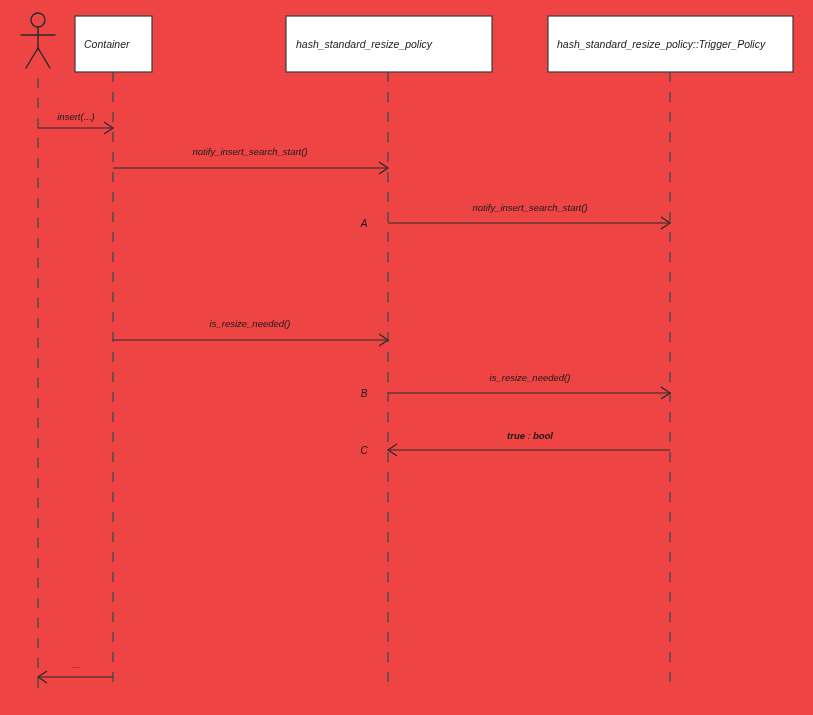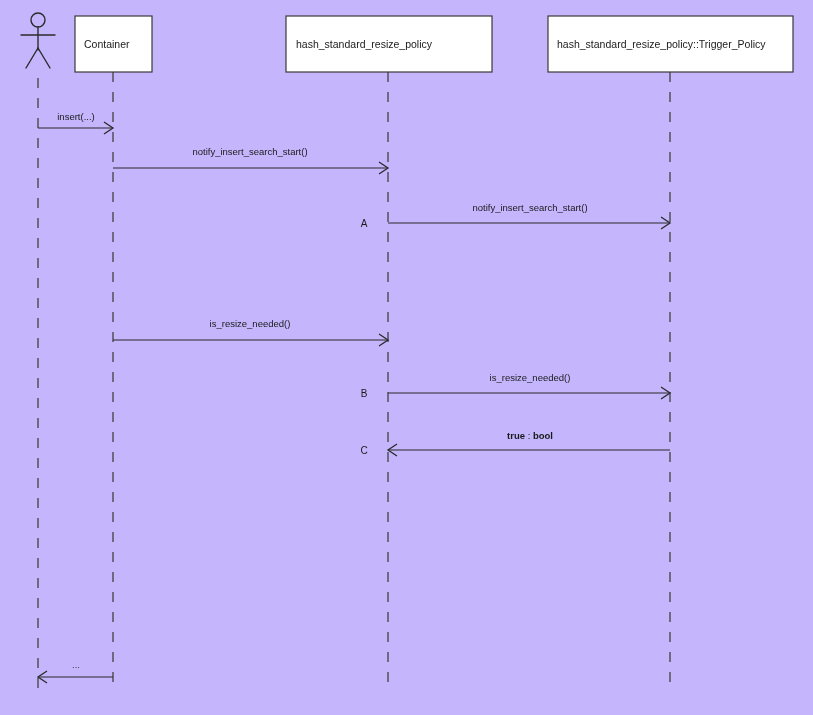--- a/index.html
+++ b/index.html
@@ -11,21 +11,22 @@
   body {
     font-family: "Liberation Sans", sans-serif;
     width: 813px;
     height: 715px;
     overflow: hidden;
   }
   #diagram-root {
     position: relative;
     width: 813px;
     height: 715px;
-    background: #c4b5fd;
+    background: #ef4444;
+    font-style: italic;
   }
   svg.diagram-canvas {
     display: block;
     width: 813px;
     height: 715px;
   }
   .participant-box rect {
     fill: #ffffff;
     stroke: #3a3a3a;
     stroke-width: 1.2;

